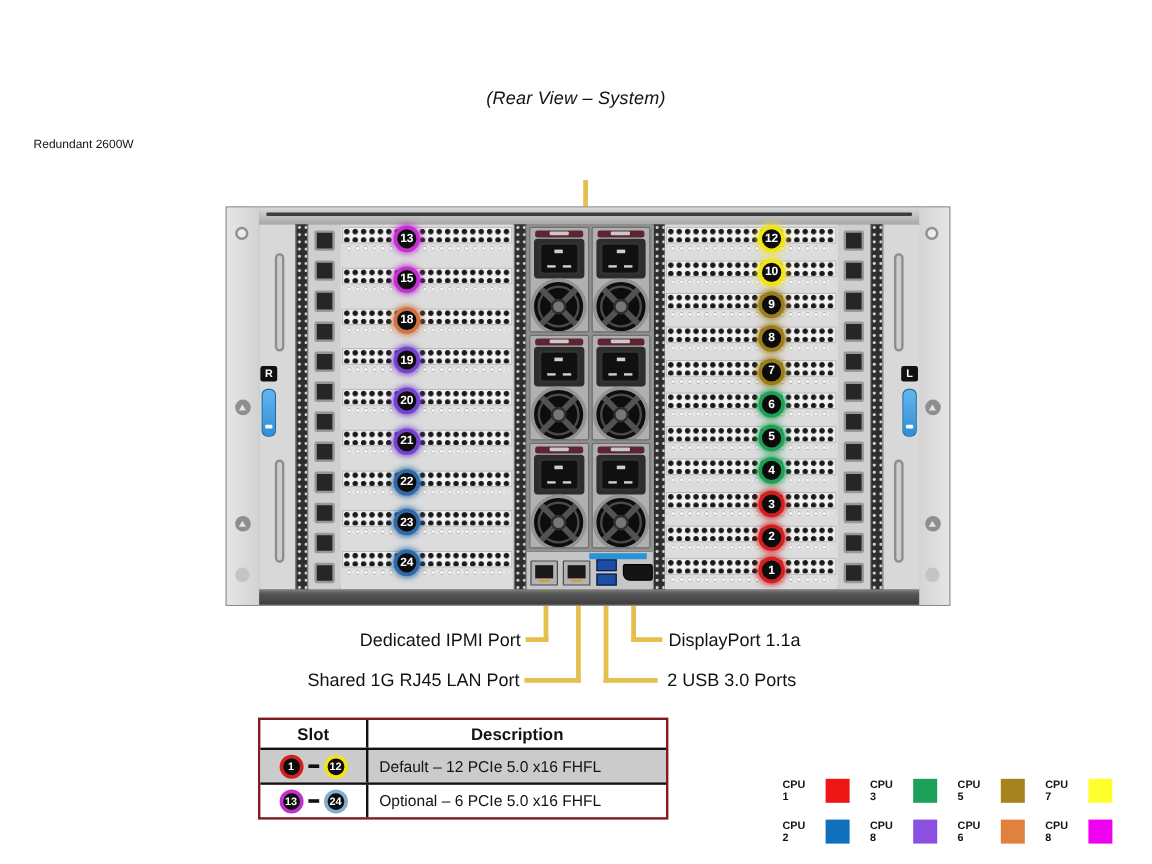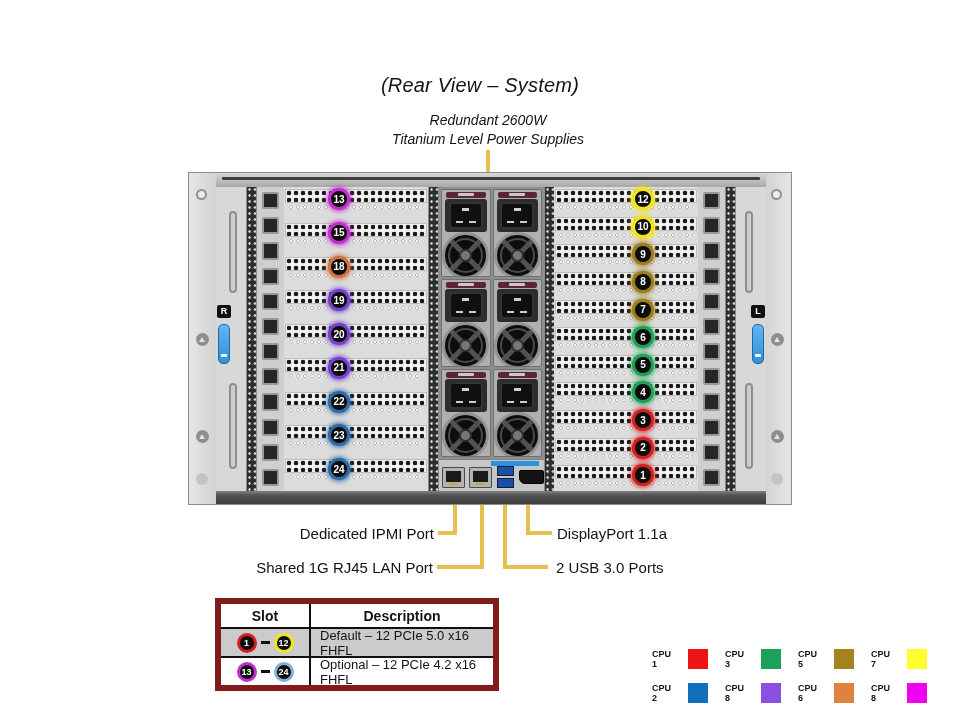--- a/index.html
+++ b/index.html
@@ -2,23 +2,23 @@
 <html><head>
 <meta charset="utf-8">
 <style>
   html,body { margin:0; padding:0; }
   body {
     width:960px; height:720px; position:relative; background:#ffffff;
     font-family:"Liberation Sans", sans-serif; overflow:hidden; color:#131313;
   }
   
   .diagram-title { position:absolute; top:74px; left:0; width:960px; text-align:center;
-    font-size:20px; font-style:italic; letter-spacing:.2px; }
-  .psu-label { position:absolute; top:111px; left:28px; width:920px; text-align:center;
-    font-size:14px; line-height:19px;font-style:italic; }
+    font-size:15px; font-style:italic; letter-spacing:.2px; }
+  .psu-label { position:absolute; top:111px; left:28px; width:920px; 
+    font-size:10px; line-height:19px; }
   .port-label { position:absolute; font-size:15px; white-space:nowrap; }
   #ipmi-label { right:526px; top:525px; }
   #lan-label  { right:527px; top:559px; }
   #dp-label   { left:557px;  top:525px; }
   #usb-label  { left:556px;  top:559px; }
 
   
   .vline { position:absolute; width:4px; background:var(--callout,#e5c050); }
   .hline { position:absolute; height:4px; background:var(--callout,#e5c050); }
   #psu-line { left:486px; top:150px; height:67px; }
@@ -145,22 +145,22 @@
   .rj45::before { content:''; position:absolute; inset:3px 3px 5px; background:#191919; }
   .rj45::after { content:''; position:absolute; left:6px; right:6px; bottom:2px; height:2px;
     background:#caa23e; }
   .rj45.r1 { margin-left:1px; } .rj45.r2 { margin-left:4px; }
   .usb-stack { display:flex; flex-direction:column; gap:2px; margin-left:5px; flex:none; }
   .usb { width:15px; height:8px; background:#1d4ea6; border:1px solid #101e3d; }
   .dp { width:23px; height:12px; margin-left:5px; background:#141414; border:1px solid #000;
     border-radius:2px 2px 2px 6px; flex:none; }
 
   
-  .slot-table { position:absolute; left:215px; top:598px; width:284px;
-    border:6px solid #7f1d1d; background:#fff; box-sizing:border-box; }
+  .slot-table { position:absolute; left:215px; top:598px; width:342px;
+    border:2px solid #7f1d1d; background:#fff; box-sizing:border-box; }
   .thead { display:flex; border-bottom:2px solid #111; }
   .th { font-weight:bold; font-size:14px; text-align:center; padding:4px 0 3px; }
   .th.slot-col { width:90px; border-right:2px solid #111; box-sizing:border-box; }
   .th.desc-col { flex:1; }
   .trow { display:flex; height:27px; }
   .trow + .trow { border-top:2px solid #111; }
   .trow.alt { background:#cbcbcb; }
   .slot-cell { width:90px; border-right:2px solid #111; box-sizing:border-box;
     display:flex; align-items:center; justify-content:center; gap:4px; }
   .desc-cell { flex:1; display:flex; align-items:center; padding-left:9px; font-size:13px; }
@@ -176,21 +176,20 @@
   .legend-label { font-size:9px; font-weight:bold; width:26px; flex:none; }
   .legend-swatch { width:20px; height:20px; flex:none; }
 </style>
 </head>
 <body style="--callout: #e5c050;">
 
 <div class="diagram-title">(Rear View – System)</div>
 
 <div class="psu-label">
   <div>Redundant 2600W</div>
-  <div>Titanium Level Power Supplies</div>
 </div>
 
 <div class="vline" id="psu-line"></div>
 <div class="vline" id="ipmi-v"></div>
 <div class="hline" id="ipmi-h"></div>
 <div class="vline" id="lan-v"></div>
 <div class="hline" id="lan-h"></div>
 <div class="vline" id="usb-v"></div>
 <div class="hline" id="usb-h"></div>
 <div class="vline" id="dp-v"></div>
@@ -478,21 +477,21 @@
           <div class="tbadge" style="--ring: #f2e513;">12</div>
         </div>
         <div class="desc-cell">Default – 12 PCIe 5.0 x16 FHFL</div>
       </div>
       <div class="trow">
         <div class="slot-cell">
           <div class="tbadge" style="--ring: #c32fd0;">13</div>
           <div class="range-dash"></div>
           <div class="tbadge" style="--ring: #7fb0d4;">24</div>
         </div>
-        <div class="desc-cell">Optional – 12 PCIe 4.2 x16 FHFL</div>
+        <div class="desc-cell">Optional – 6 PCIe 5.0 x16 FHFL</div>
       </div>
     </div>
 </div>
 
 <div class="cpu-legend" id="cpu-legend">
     <div class="legend-item">
       <div class="legend-label">CPU 1</div>
       <div class="legend-swatch" style="background: rgb(238, 21, 21);"></div>
     </div>
     <div class="legend-item">

